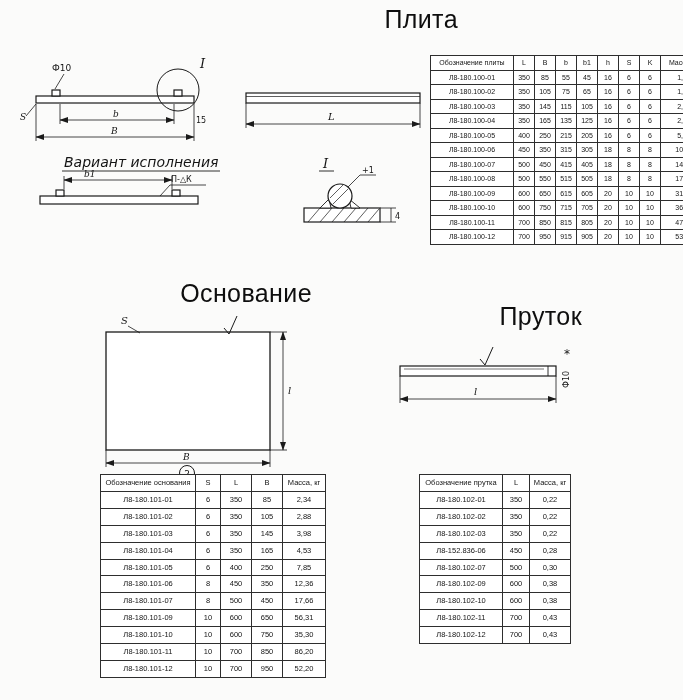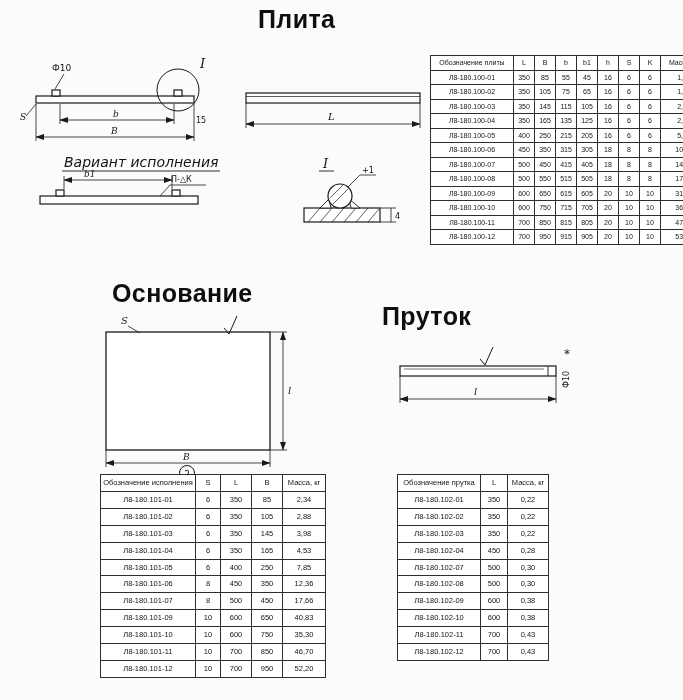--- a/index.html
+++ b/index.html
@@ -2,21 +2,21 @@
 <html><head>
 <meta charset="utf-8">
 <style>
   html,body{margin:0;padding:0}
   body{
     width:683px;height:700px;position:relative;overflow:hidden;
     background:#fbfbfa;color:#141414;
     font-family:"Liberation Sans",sans-serif;
   }
   .abs{position:absolute}
-  .title{font-size:25px;font-weight:700;letter-spacing:.4px;text-align:left;color:#0e0e0e}
+  .title{font-size:25px;font-weight:400;letter-spacing:.4px;text-align:right;color:#0e0e0e}
   table.tbl{border-collapse:collapse;table-layout:fixed;background:#fff}
   .tbl th,.tbl td{
     border:1px solid #2e2e2e;font-weight:400;text-align:center;vertical-align:middle;
     padding:0 1px;white-space:nowrap;overflow:hidden;color:#141414;
   }
   .tbl-plita{width:250px;font-size:7px}
   .tbl-plita th,.tbl-plita td{height:13.5px;line-height:13.5px}
   .tbl-plita th:nth-child(1){width:80px}
   .tbl-plita th:nth-child(n+2):nth-child(-n+8){width:18px}
   .tbl-plita th:nth-child(9){width:44px}
@@ -328,21 +328,21 @@
       <line x1="12" y1="40" x2="12" y2="67"></line>
       <line x1="168" y1="40" x2="168" y2="67"></line>
       <line x1="12" y1="63" x2="168" y2="63" marker-start="url(#m3s)" marker-end="url(#m3e)"></line>
     </g>
     <text class="dim" font-size="10" x="86" y="59">l</text>
   </svg>
 
   <table class="abs tbl tbl-osn" style="left:100px;top:474px">
       <thead>
         <tr>
-          <th>Обозначение исполнения</th>
+          <th>Обозначение основания</th>
           <th>S</th>
           <th>L</th>
           <th>B</th>
           <th>Масса, кг</th>
         </tr>
       </thead>
       <tbody>
         <tr>
           <td>Л8-180.101-01</td>
           <td>6</td>
@@ -390,47 +390,47 @@
           <td>8</td>
           <td>500</td>
           <td>450</td>
           <td>17,66</td>
         </tr>
         <tr>
           <td>Л8-180.101-09</td>
           <td>10</td>
           <td>600</td>
           <td>650</td>
-          <td>40,83</td>
+          <td>56,31</td>
         </tr>
         <tr>
           <td>Л8-180.101-10</td>
           <td>10</td>
           <td>600</td>
           <td>750</td>
           <td>35,30</td>
         </tr>
         <tr>
           <td>Л8-180.101-11</td>
           <td>10</td>
           <td>700</td>
           <td>850</td>
-          <td>46,70</td>
+          <td>86,20</td>
         </tr>
         <tr>
           <td>Л8-180.101-12</td>
           <td>10</td>
           <td>700</td>
           <td>950</td>
           <td>52,20</td>
         </tr>
       </tbody>
     </table>
 
-  <table class="abs tbl tbl-prutok" style="left:397px;top:474px">
+  <table class="abs tbl tbl-prutok" style="left:419px;top:474px">
       <thead>
         <tr>
           <th>Обозначение прутка</th>
           <th>L</th>
           <th>Масса, кг</th>
         </tr>
       </thead>
       <tbody>
         <tr>
           <td>Л8-180.102-01</td>
@@ -441,35 +441,30 @@
           <td>Л8-180.102-02</td>
           <td>350</td>
           <td>0,22</td>
         </tr>
         <tr>
           <td>Л8-180.102-03</td>
           <td>350</td>
           <td>0,22</td>
         </tr>
         <tr>
-          <td>Л8-180.102-04</td>
+          <td>Л8-152.836-06</td>
           <td>450</td>
           <td>0,28</td>
         </tr>
         <tr>
           <td>Л8-180.102-07</td>
           <td>500</td>
           <td>0,30</td>
         </tr>
         <tr>
-          <td>Л8-180.102-08</td>
-          <td>500</td>
-          <td>0,30</td>
-        </tr>
-        <tr>
           <td>Л8-180.102-09</td>
           <td>600</td>
           <td>0,38</td>
         </tr>
         <tr>
           <td>Л8-180.102-10</td>
           <td>600</td>
           <td>0,38</td>
         </tr>
         <tr>

